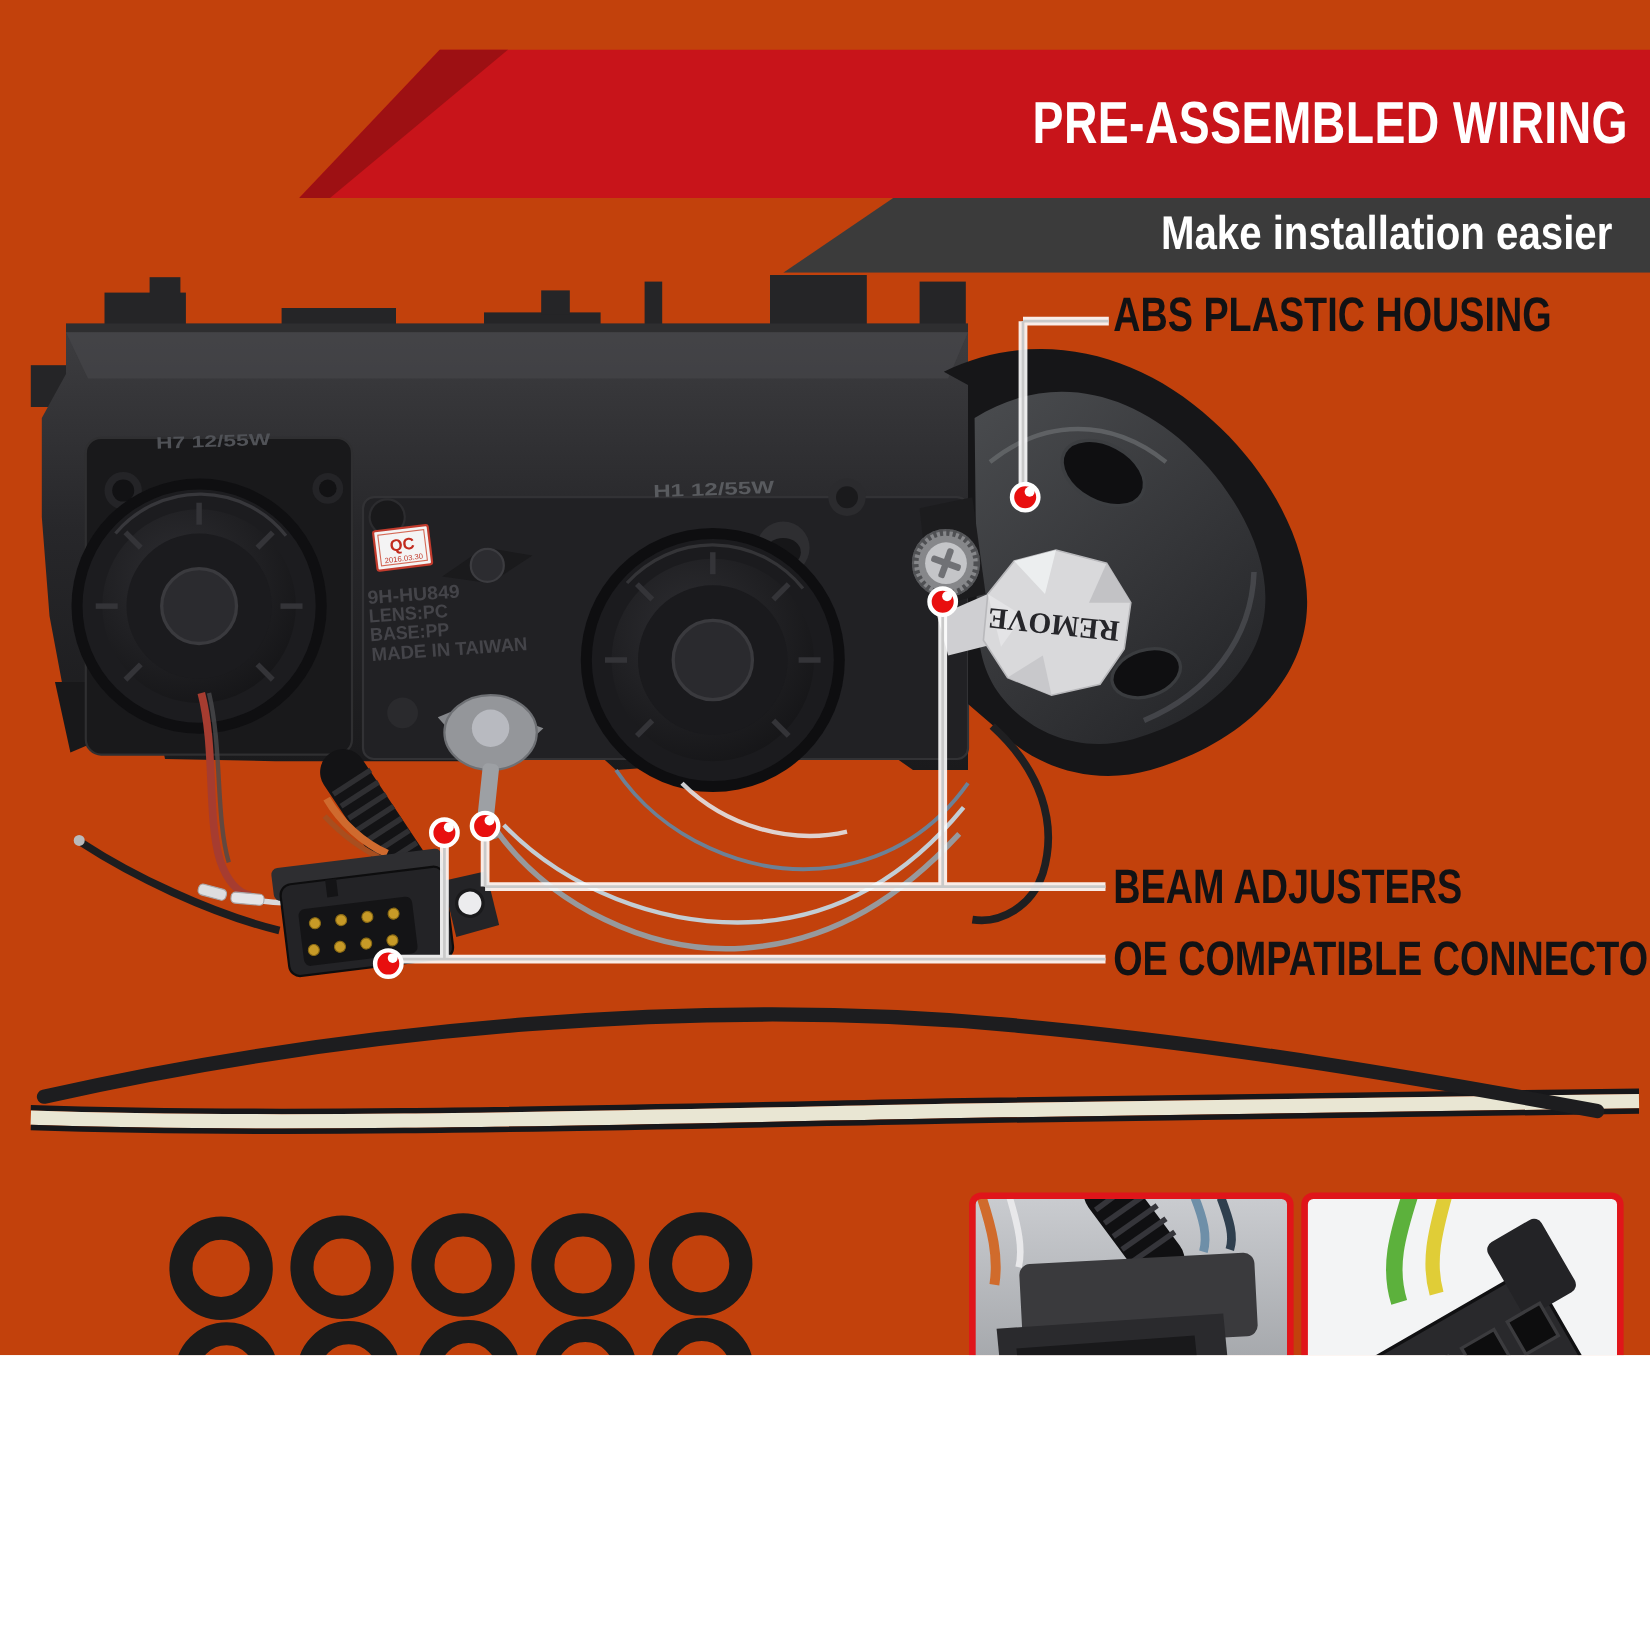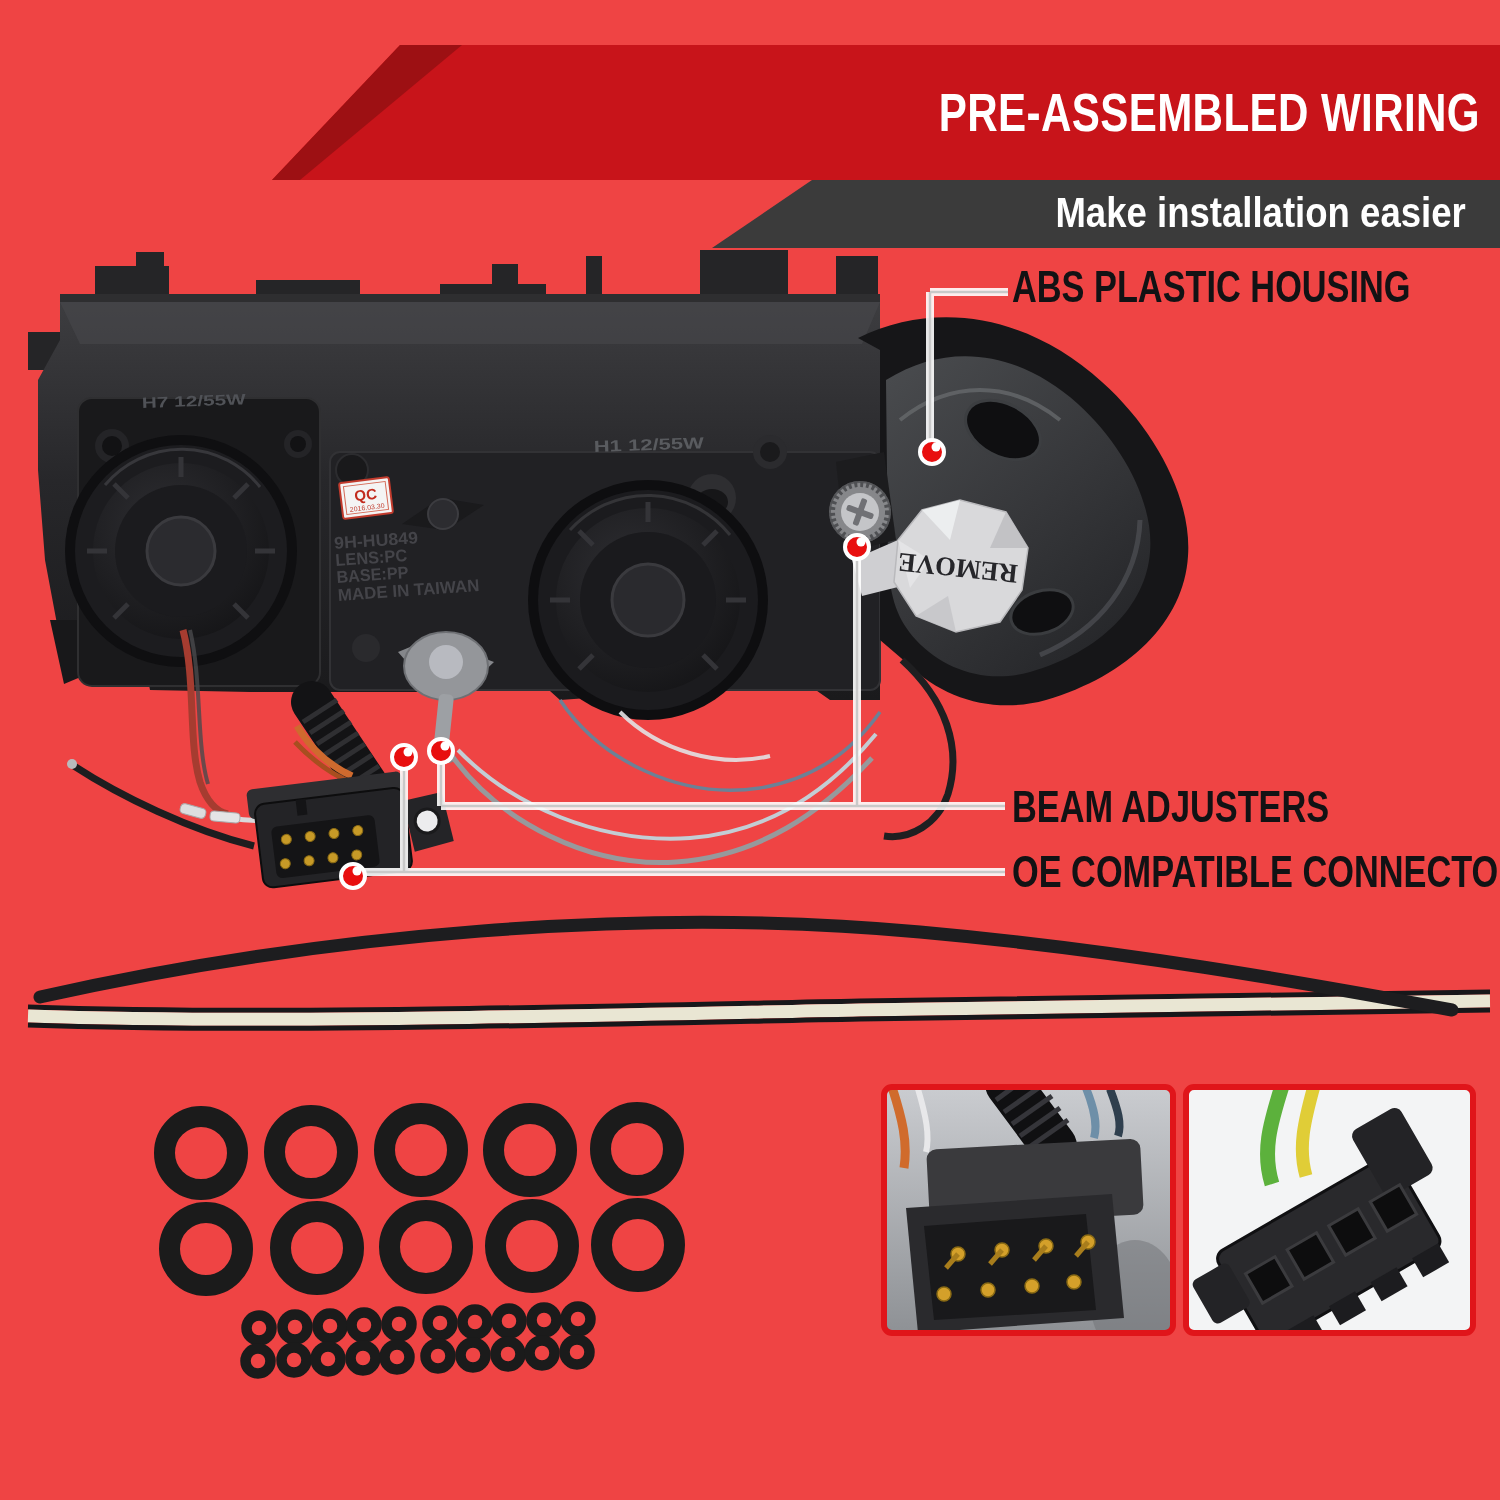--- a/index.html
+++ b/index.html
@@ -1,16 +1,16 @@
 <!DOCTYPE html>
 <html><head>
 <meta charset="utf-8">
 <style>
   html,body{margin:0;padding:0;background:#fff;}
-  .page{position:relative;width:1500px;height:1500px;background:#ef4444;overflow:hidden;
+  .page{position:relative;width:1500px;height:1232px;background:#c2410c;overflow:hidden;
         font-family:"Liberation Sans",sans-serif;}
   .abs{position:absolute;}
   
   .banner-red{left:0;top:0;width:1500px;height:200px;background:#c8141a;
               clip-path:polygon(400px 45px,1500px 45px,1500px 180px,272px 180px);}
   .banner-fold{left:0;top:0;width:1500px;height:200px;background:#9d1013;
               clip-path:polygon(400px 45px,462px 45px,300px 180px,272px 180px);}
   .banner-gray{left:0;top:0;width:1500px;height:260px;background:#3b3b3b;
               clip-path:polygon(812px 180px,1500px 180px,1500px 248px,712px 248px);}
   .banner-title{right:20px;top:45px;height:135px;line-height:135px;color:#fff;

